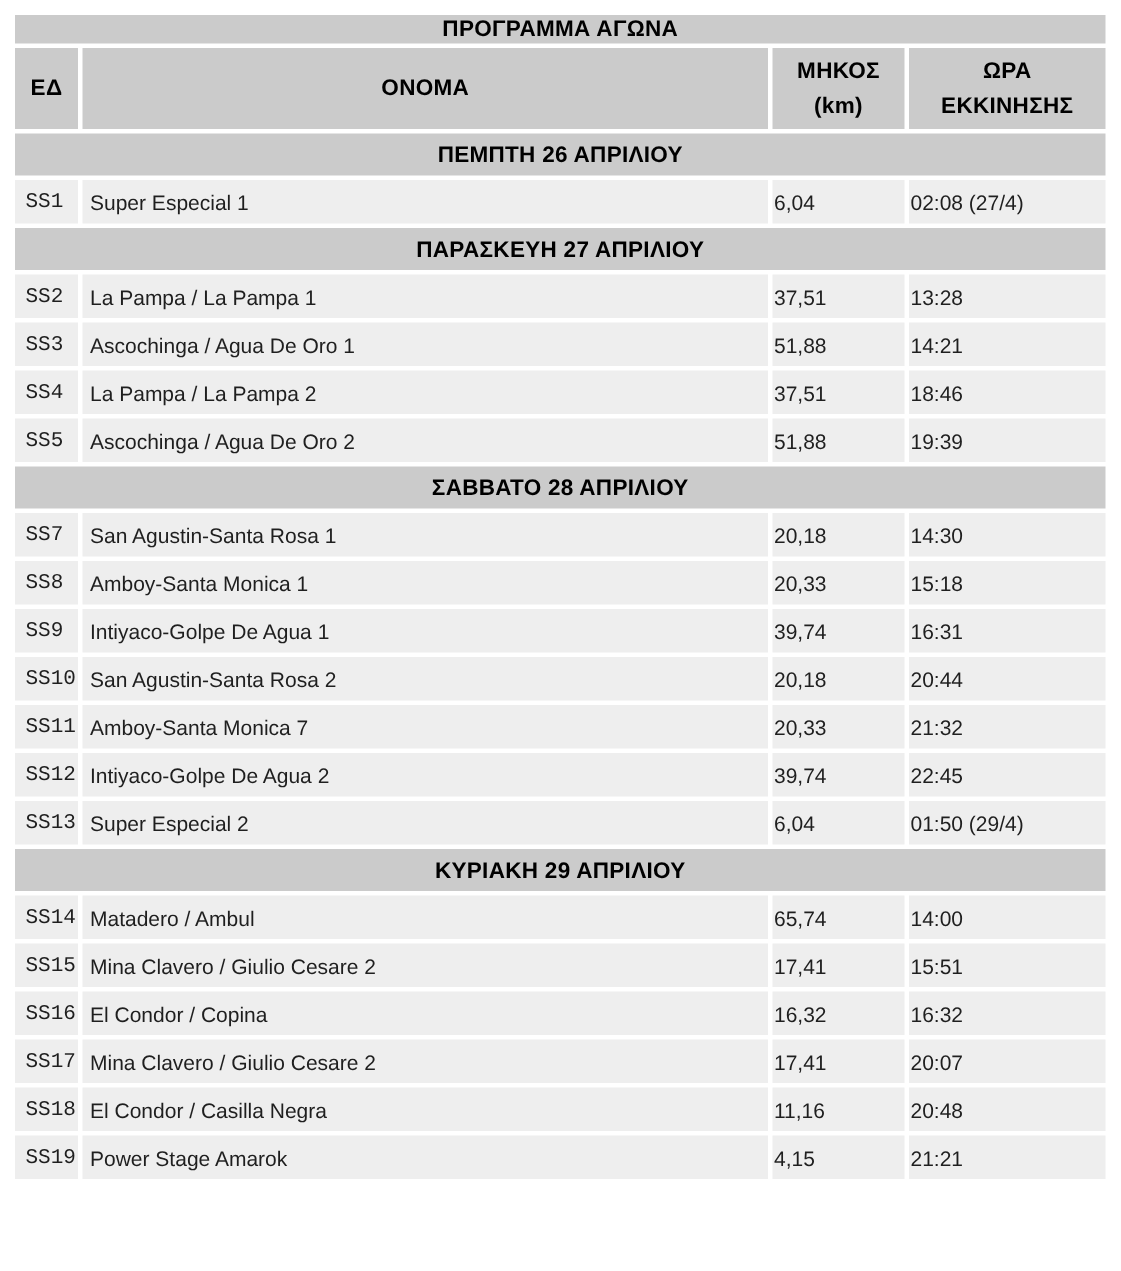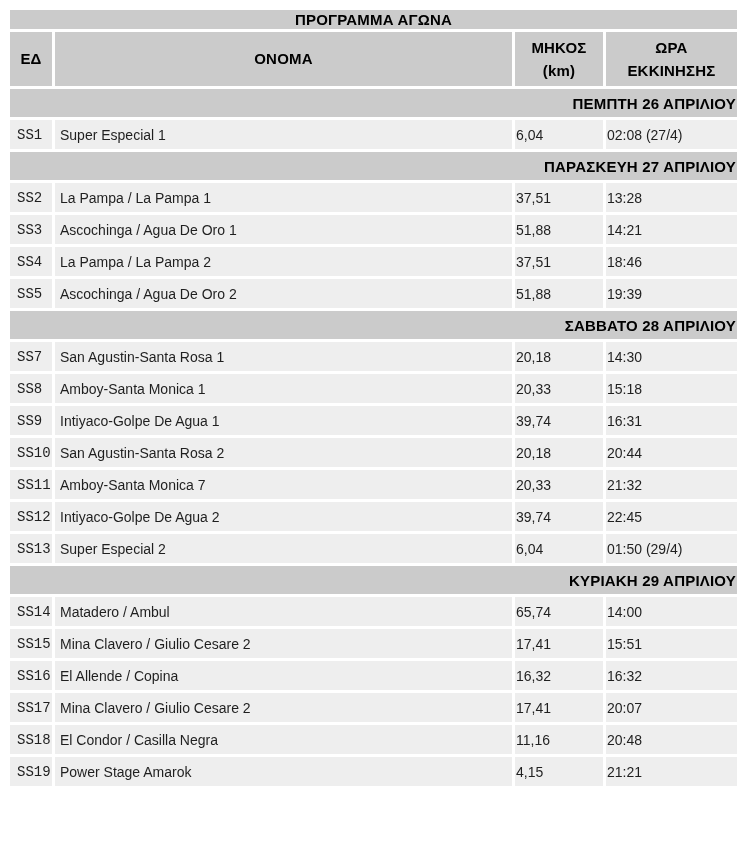--- a/index.html
+++ b/index.html
@@ -44,21 +44,21 @@
     white-space:pre-line;
     line-height:1.55;
     letter-spacing:0.2px;
   }
   .section-row td{
     background:var(--header-bg);
     height:28px;
     font-size:15px;
     font-weight:bold;
     color:var(--heading-text);
-    text-align:right;
+    text-align:center;
     vertical-align:middle;
     letter-spacing:0.2px;
   }
   .data-row td{
     background:var(--row-bg);
     height:29px;
     font-size:14px;
     color:var(--text);
     vertical-align:middle;
     white-space:nowrap;
@@ -183,21 +183,21 @@
         <td class="cell-time">14:00</td>
       </tr>
       <tr class="data-row">
         <td class="cell-ed">SS15</td>
         <td class="cell-name">Mina Clavero / Giulio Cesare 2</td>
         <td class="cell-length">17,41</td>
         <td class="cell-time">15:51</td>
       </tr>
       <tr class="data-row">
         <td class="cell-ed">SS16</td>
-        <td class="cell-name">El Allende / Copina</td>
+        <td class="cell-name">El Condor / Copina</td>
         <td class="cell-length">16,32</td>
         <td class="cell-time">16:32</td>
       </tr>
       <tr class="data-row">
         <td class="cell-ed">SS17</td>
         <td class="cell-name">Mina Clavero / Giulio Cesare 2</td>
         <td class="cell-length">17,41</td>
         <td class="cell-time">20:07</td>
       </tr>
       <tr class="data-row">

